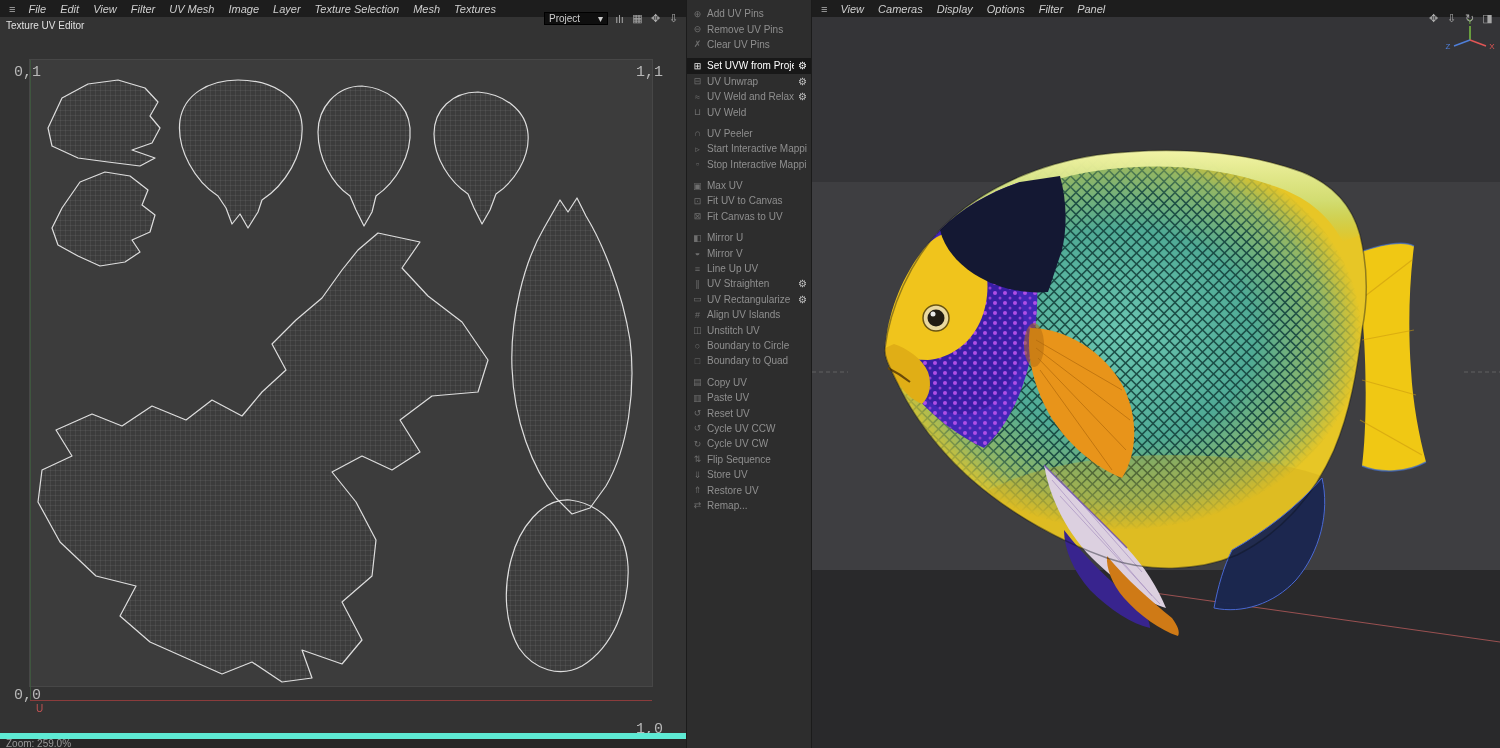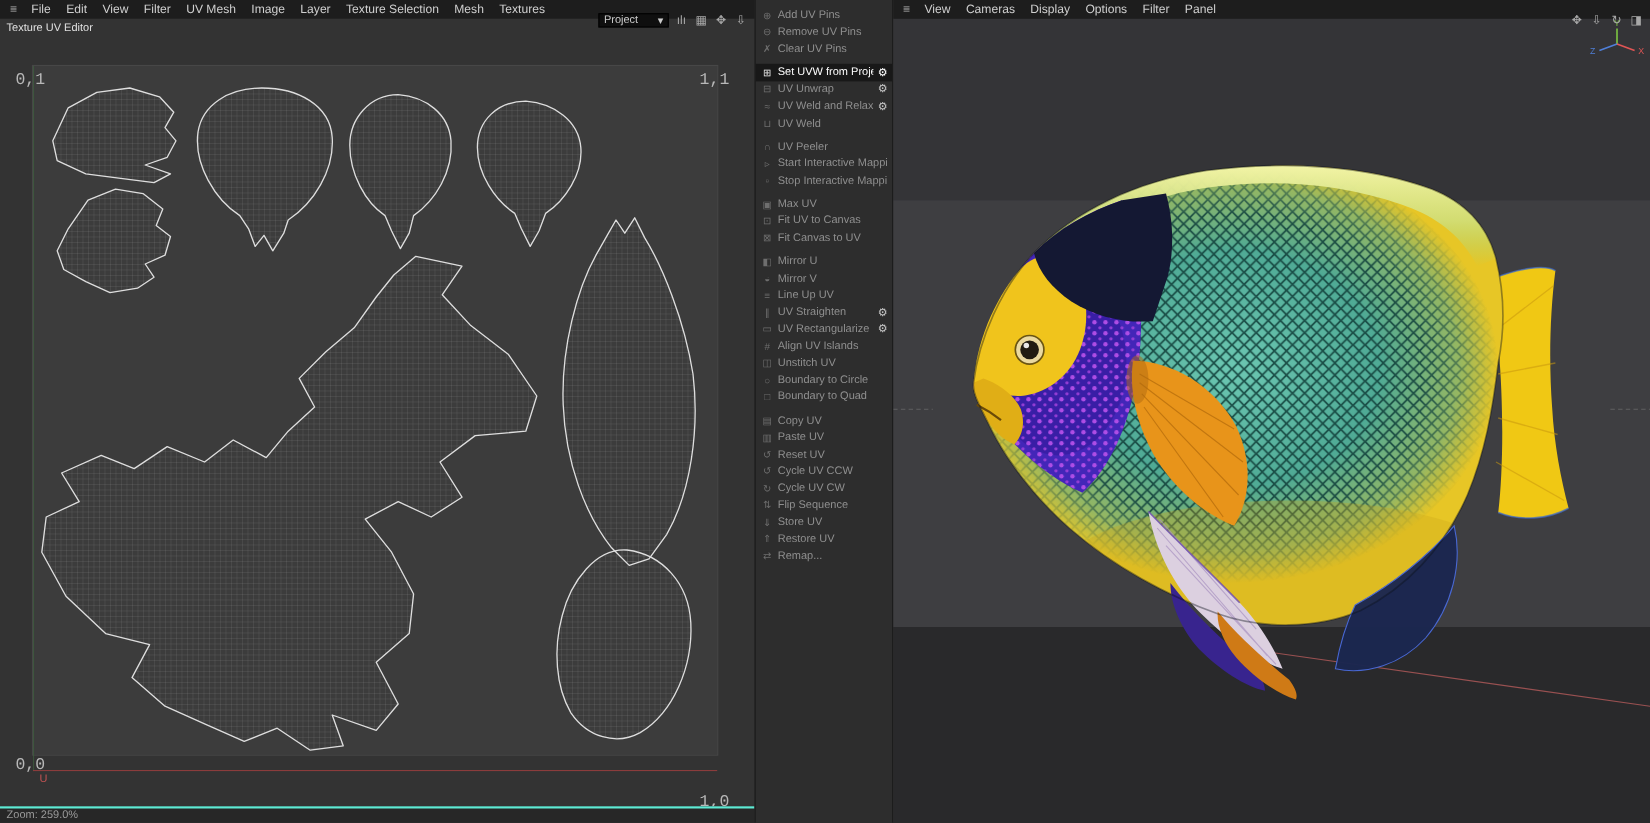--- a/index.html
+++ b/index.html
@@ -3,32 +3,32 @@
 <meta charset="utf-8">
 <style>
   * { margin:0; padding:0; box-sizing:border-box; }
   html,body { width:1500px; height:748px; overflow:hidden; }
   body { background:#2e2e2e; font-family:"Liberation Sans", sans-serif; font-size:11px; color:#c8c8c8; position:relative; }
 
   
   .left-panel { position:absolute; left:0; top:0; width:686px; height:748px; background:#333; }
   .menubar { position:absolute; left:0; top:0; right:0; height:17px; background:#1d1d1d; display:flex; align-items:center; padding:0 3px; z-index:5; }
   .hamburger { padding:0 6px; color:#b5b5b5; font-size:11px; }
-  .menu-item { padding:0 7px; color:#cfcfcf; font-size:11px; white-space:nowrap; }
+  .menu-item { padding:0 7px; color:#cfcfcf; font-size:11px; white-space:nowrap;font-style:italic; }
   .mb-right { margin-left:auto; display:flex; align-items:center; gap:5px; padding-right:3px;margin-top:20px; }
   .project-select { display:flex; align-items:center; justify-content:space-between; background:#0f0f0f; border:1px solid #000; height:13px; min-width:64px; padding:0 4px; font-size:10px; color:#ccc; }
   .mb-icon { font-size:11px; color:#a8a8a8; width:13px; text-align:center; }
   .editor-title { position:absolute; left:6px; top:20px; font-size:10px; color:#e0e0e0; }
   .uv-canvas-bg { position:absolute; left:30px; top:60px; width:622px; height:626px; background:#3c3c3c; outline:1px solid #474747; }
   .islands-svg { position:absolute; left:0; top:0; width:686px; height:748px; }
   .corner { position:absolute; font-size:15px; color:#b8b8b8;font-family:Liberation Mono, monospace; }
   .u-axis-line { position:absolute; left:30px; top:700px; width:622px; height:1px; background:#8b3c3c; }
   .v-axis-line { position:absolute; left:30px; top:60px; width:1px; height:641px; background:#3f5f3f; opacity:.75; }
   .u-axis-label { position:absolute; left:36px; top:703px; font-size:10px; color:#c25353; }
-  .statusbar { position:absolute; left:0; bottom:0; width:686px; height:15px; background:#272727; border-top:2px solid #5eead4; display:flex; align-items:center; padding:0 6px; font-size:10px; color:#9a9a9a; }
+  .statusbar { position:absolute; left:0; bottom:0; width:686px; height:15px; background:#272727; border-top:6px solid #5eead4; display:flex; align-items:center; padding:0 6px; font-size:10px; color:#9a9a9a; }
 
   
   .uv-menu { position:absolute; left:686px; top:0; width:126px; height:748px; background:#2d2d2d; border-left:1px solid #1b1b1b; border-right:1px solid #1b1b1b; padding-top:6px; }
   .mi { display:flex; align-items:center; height:15.4px; padding:0 4px 0 5px; gap:4px; color:#8f8f8f; font-size:10px; }
   .mi .mico { width:11px; font-size:9px; color:#6e6e6e; text-align:center; flex:none; }
   .mi .mlabel { flex:1; white-space:nowrap; overflow:hidden; }
   .mi .gear { color:#c4c4c4; font-size:10px; flex:none; }
   .mi.hl { background:#181818; color:#fff; }
   .mi.hl .mico { color:#e8e8e8; }
   .mi.hl .gear { color:#fff; }

